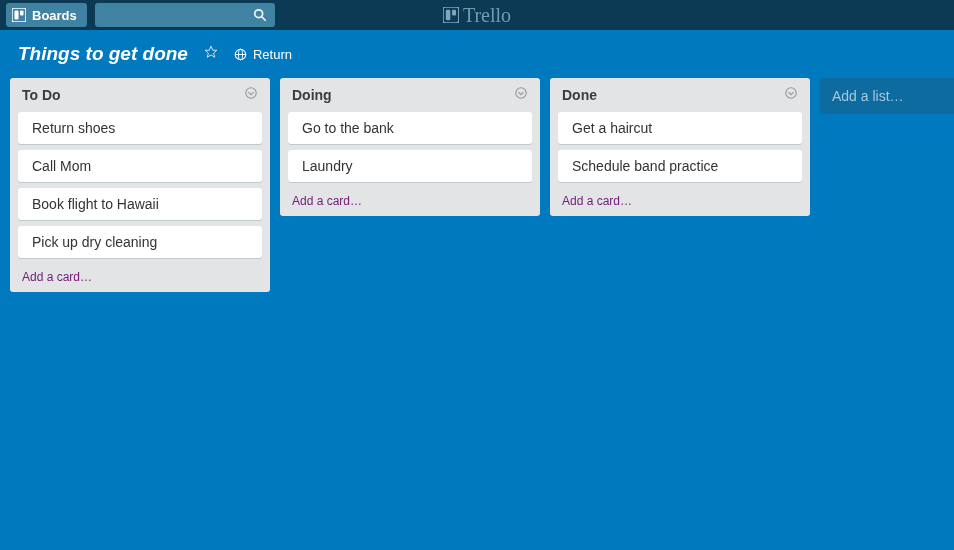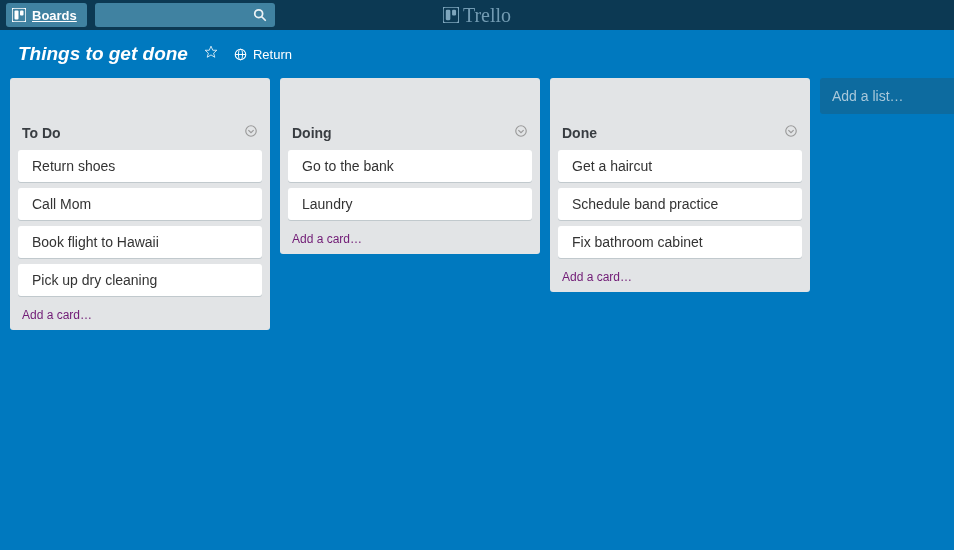--- a/index.html
+++ b/index.html
@@ -23,21 +23,20 @@
       color: #fff;
       font-weight: 700;
       font-size: 13px;
       height: 24px;
       padding: 0 10px 0 6px;
       border-radius: 3px;
       display: flex;
       align-items: center;
       gap: 6px;
       cursor: pointer;
-      text-decoration: underline;
     }
     .boards-btn svg { fill: #fff; }
     .search-box {
       background: #4082a1;
       height: 24px;
       width: 180px;
       margin-left: 8px;
       border-radius: 3px;
       display: flex;
       align-items: center;
@@ -99,21 +98,20 @@
       display: flex;
       flex-direction: column;
       gap: 6px;
       flex-shrink: 0;
     }
     .list-header {
       display: flex;
       align-items: center;
       justify-content: space-between;
       padding: 0 4px 2px 4px;
-      margin-top: 38px;
     }
     .list-title {
       font-weight: 700;
       font-size: 14px;
       color: #393d42;
     }
     .list-menu-icon svg { fill: #999; }
     .card {
       background: #fff;
       border-radius: 3px;
@@ -224,19 +222,18 @@
       <span class="list-title">Done</span>
       <span class="list-menu-icon">
         <svg width="14" height="14" viewBox="0 0 16 16">
             <circle cx="8" cy="8" r="6" fill="none" stroke="#999" stroke-width="1.3"></circle>
             <path d="M5 7l3 3 3-3" fill="none" stroke="#999" stroke-width="1.3"></path>
           </svg>
       </span>
     </div>
     <div class="card">Get a haircut</div>
     <div class="card">Schedule band practice</div>
-    <div class="card">Fix bathroom cabinet</div>
     <div class="add-card">Add a card…</div>
   </div>
 
   <div class="add-list">Add a list…</div>
 
 </div>
 
 </body></html>

